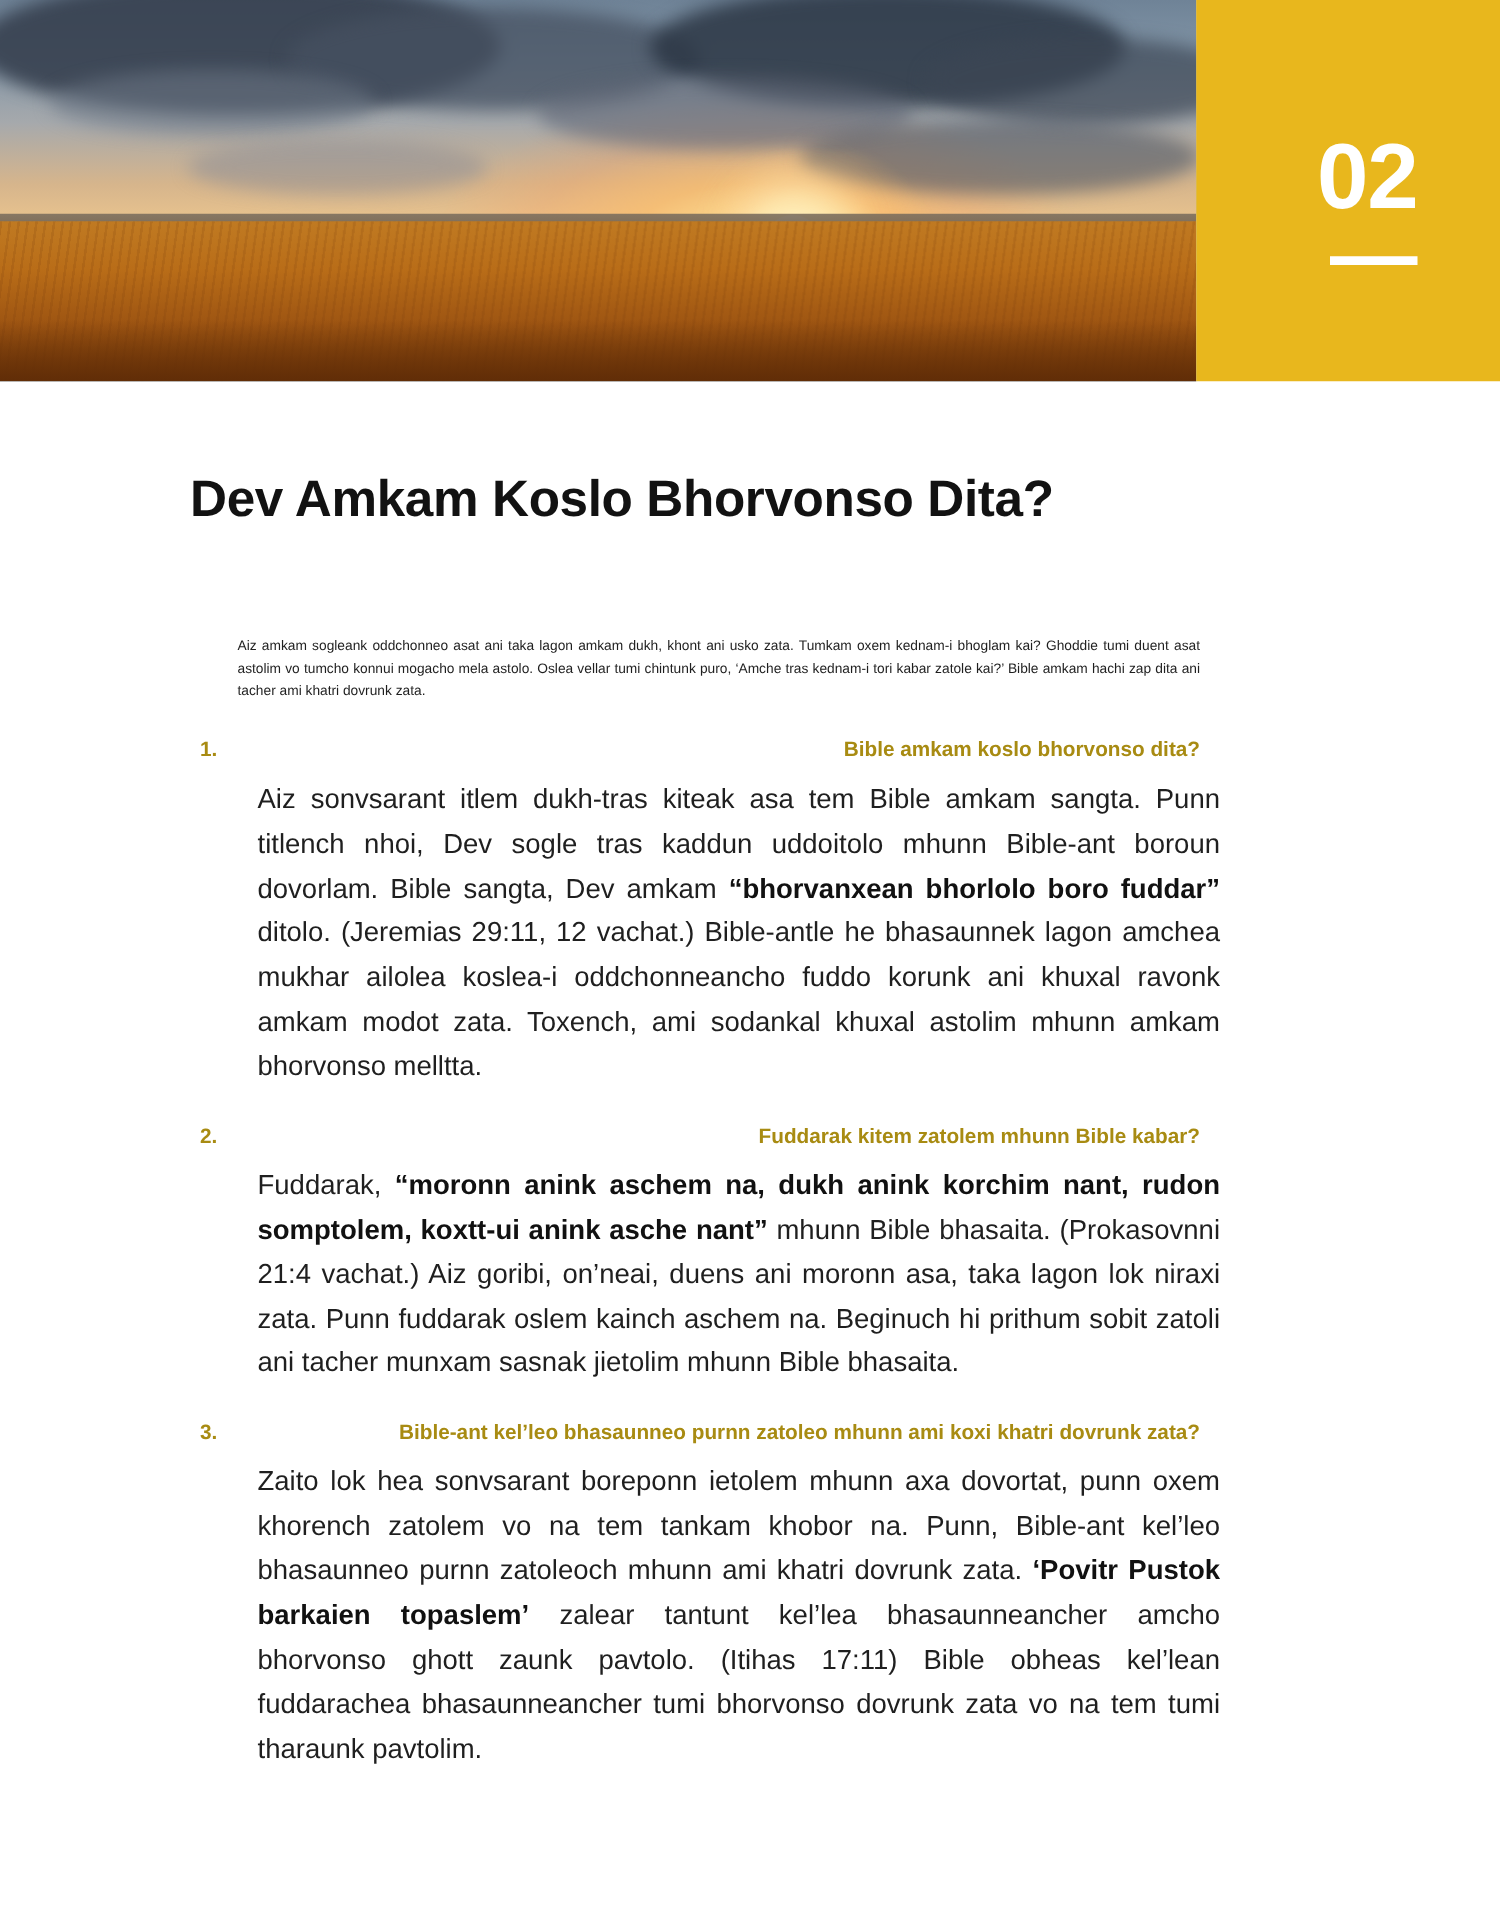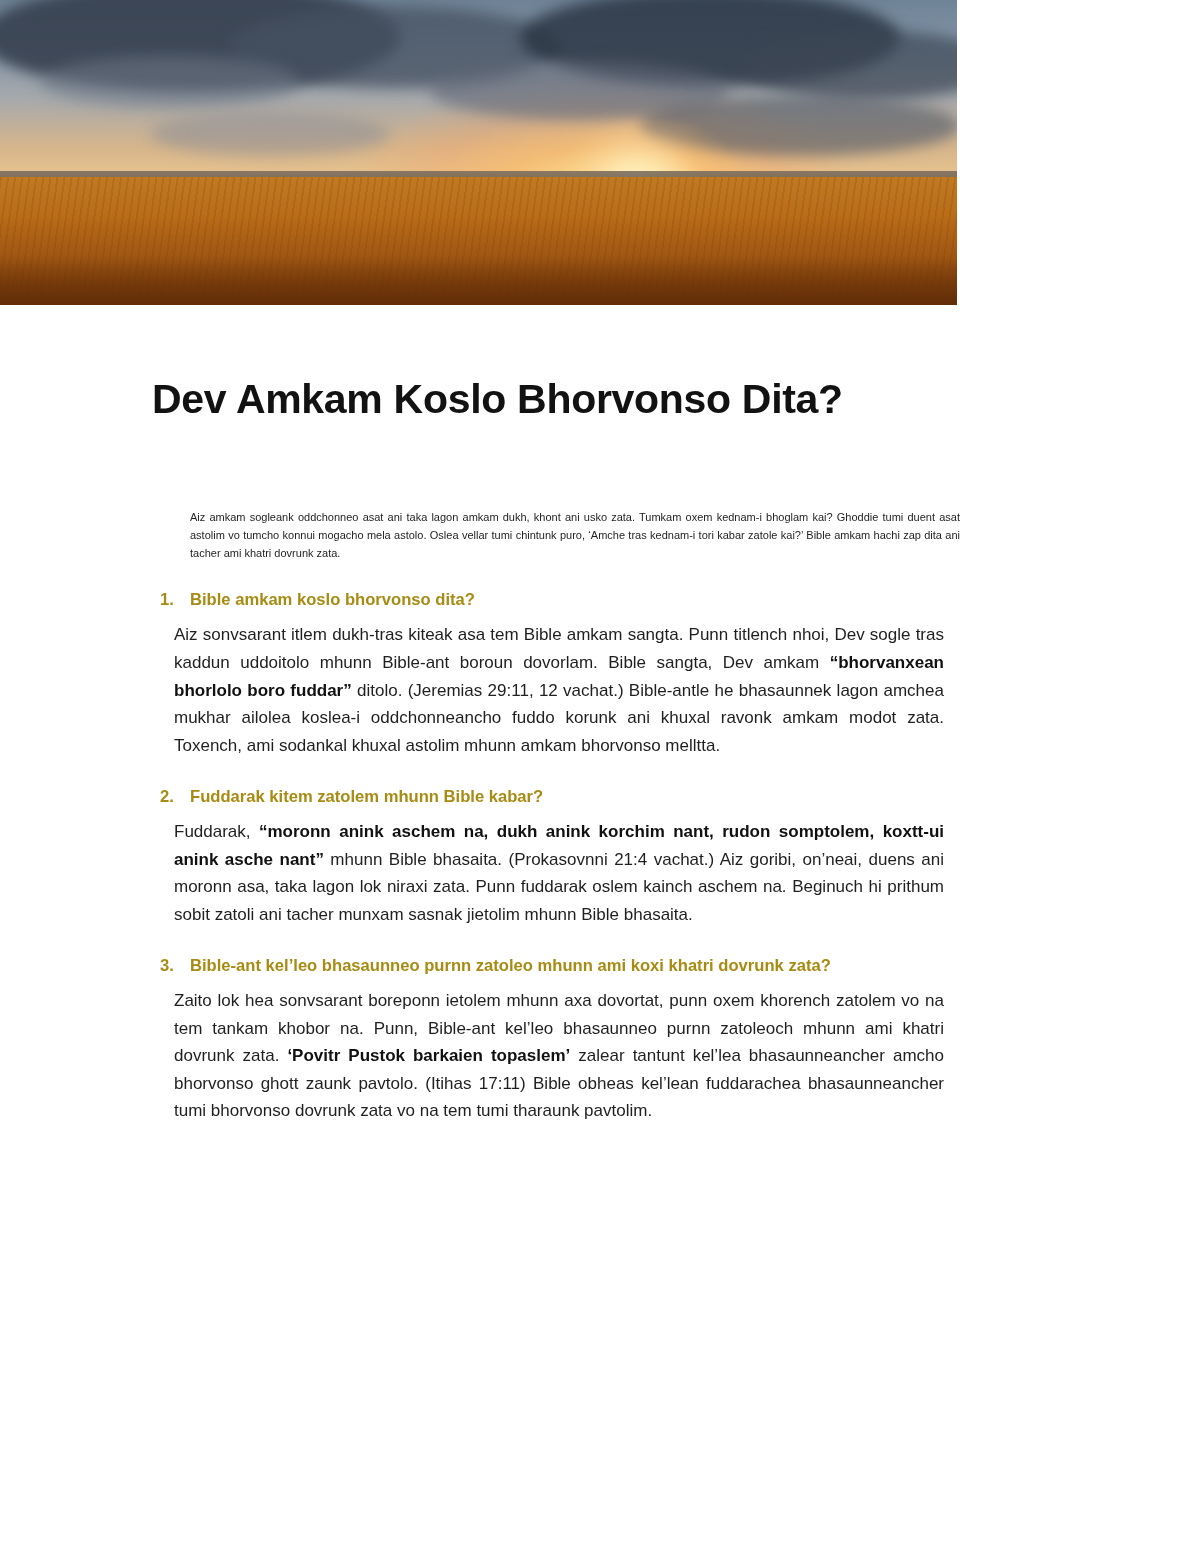--- a/index.html
+++ b/index.html
@@ -164,27 +164,28 @@
   }
   .q-num {
     width: 30px;
     flex: 0 0 30px;
     text-align: left;
     color: #a88b12;
   }
   .q-text {
     flex: 1;
     color: #a88b12;
+    text-align: right;
   }
 
   .answer {
-    margin-left: 14px;
+    margin-left: 46px;
     width: 770px;
     margin-top: 9px;
-    font-size: 17px;
+    font-size: 22px;
     line-height: 1.62;
     text-align: justify;
     color: #1f1f1f;
   }
   .answer b { font-weight: bold; color: #111; }
 </style>
 </head>
 <body>
 
 <div class="banner">
@@ -196,20 +197,24 @@
     <div class="cloud c8"></div>
     <div class="cloud c4"></div>
     <div class="cloud c5"></div>
     <div class="cloud c6"></div>
     <div class="cloud c7"></div>
     <div class="sunglow"></div>
     <div class="sunray"></div>
     <div class="horizon"></div>
     <div class="field"></div>
     <div class="field-blur"></div>
+  </div>
+  <div class="banner-tab">
+    <div class="chapter-num">02</div>
+    <div class="chapter-rule"></div>
   </div>
 </div>
 
 <h1 class="page-title">Dev Amkam Koslo Bhorvonso Dita?</h1>
 
 <div class="content">
   <p class="intro">Aiz amkam sogleank oddchonneo asat ani taka lagon amkam dukh, khont ani usko zata. Tumkam oxem kednam-i bhoglam kai? Ghoddie tumi duent asat astolim vo tumcho konnui mogacho mela astolo. Oslea vellar tumi chintunk puro, ‘Amche tras kednam-i tori kabar zatole kai?’ Bible amkam hachi zap dita ani tacher ami khatri dovrunk zata.</p>
 
   <div id="qa-list">
       <div class="qa-block">

